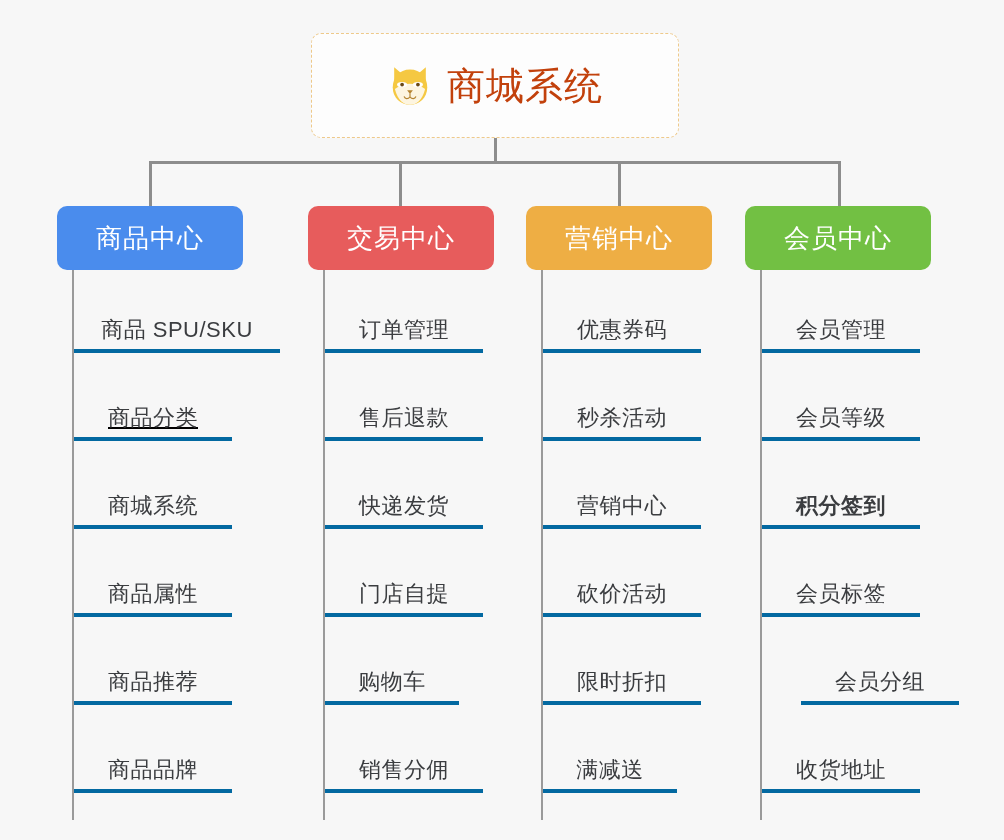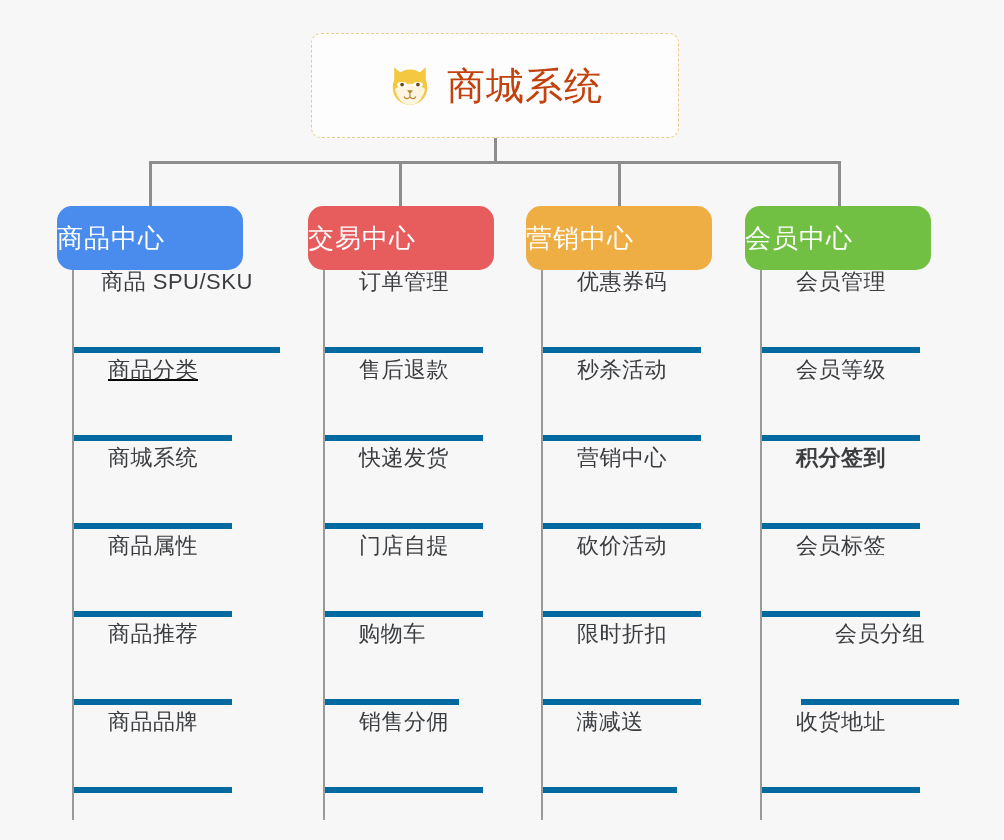--- a/index.html
+++ b/index.html
@@ -58,23 +58,24 @@
   .conn-bus       { left: 149px; top: 161px; width: 692px; height: 3px; }
   .conn-drop      { top: 161px; width: 3px; height: 46px; }
 
   
   .cat-card {
     position: absolute;
     top: 206px;
     width: 186px;
     height: 64px;
     box-sizing: border-box;
-    border-radius: 15px;
+    border-radius: 10px;
     display: flex;
     align-items: center;
+    justify-content: center;
   }
   .cat-label {
     color: #ffffff;
     font-size: 26px;
     line-height: 1;
     letter-spacing: 1px;
     white-space: nowrap;
   }
 
   
@@ -90,24 +91,24 @@
     width: 2px;
     height: 550px;
     background: #9a9a9a;
   }
   .leaf {
     position: absolute;
     left: 2px;
     height: 83px;
     box-sizing: border-box;
     display: flex;
-    align-items: flex-start;
+    align-items: flex-end;
     justify-content: center;
     padding-bottom: 7px;
-    border-bottom: 6px solid #0369a1;
+    border-bottom: 4px solid #0369a1;
   }
   .leaf-label {
     font-size: 22px;
     line-height: 1.1;
     color: #3b3d40;
     white-space: nowrap;
     letter-spacing: 0.5px;
   }
 </style>
 </head>

